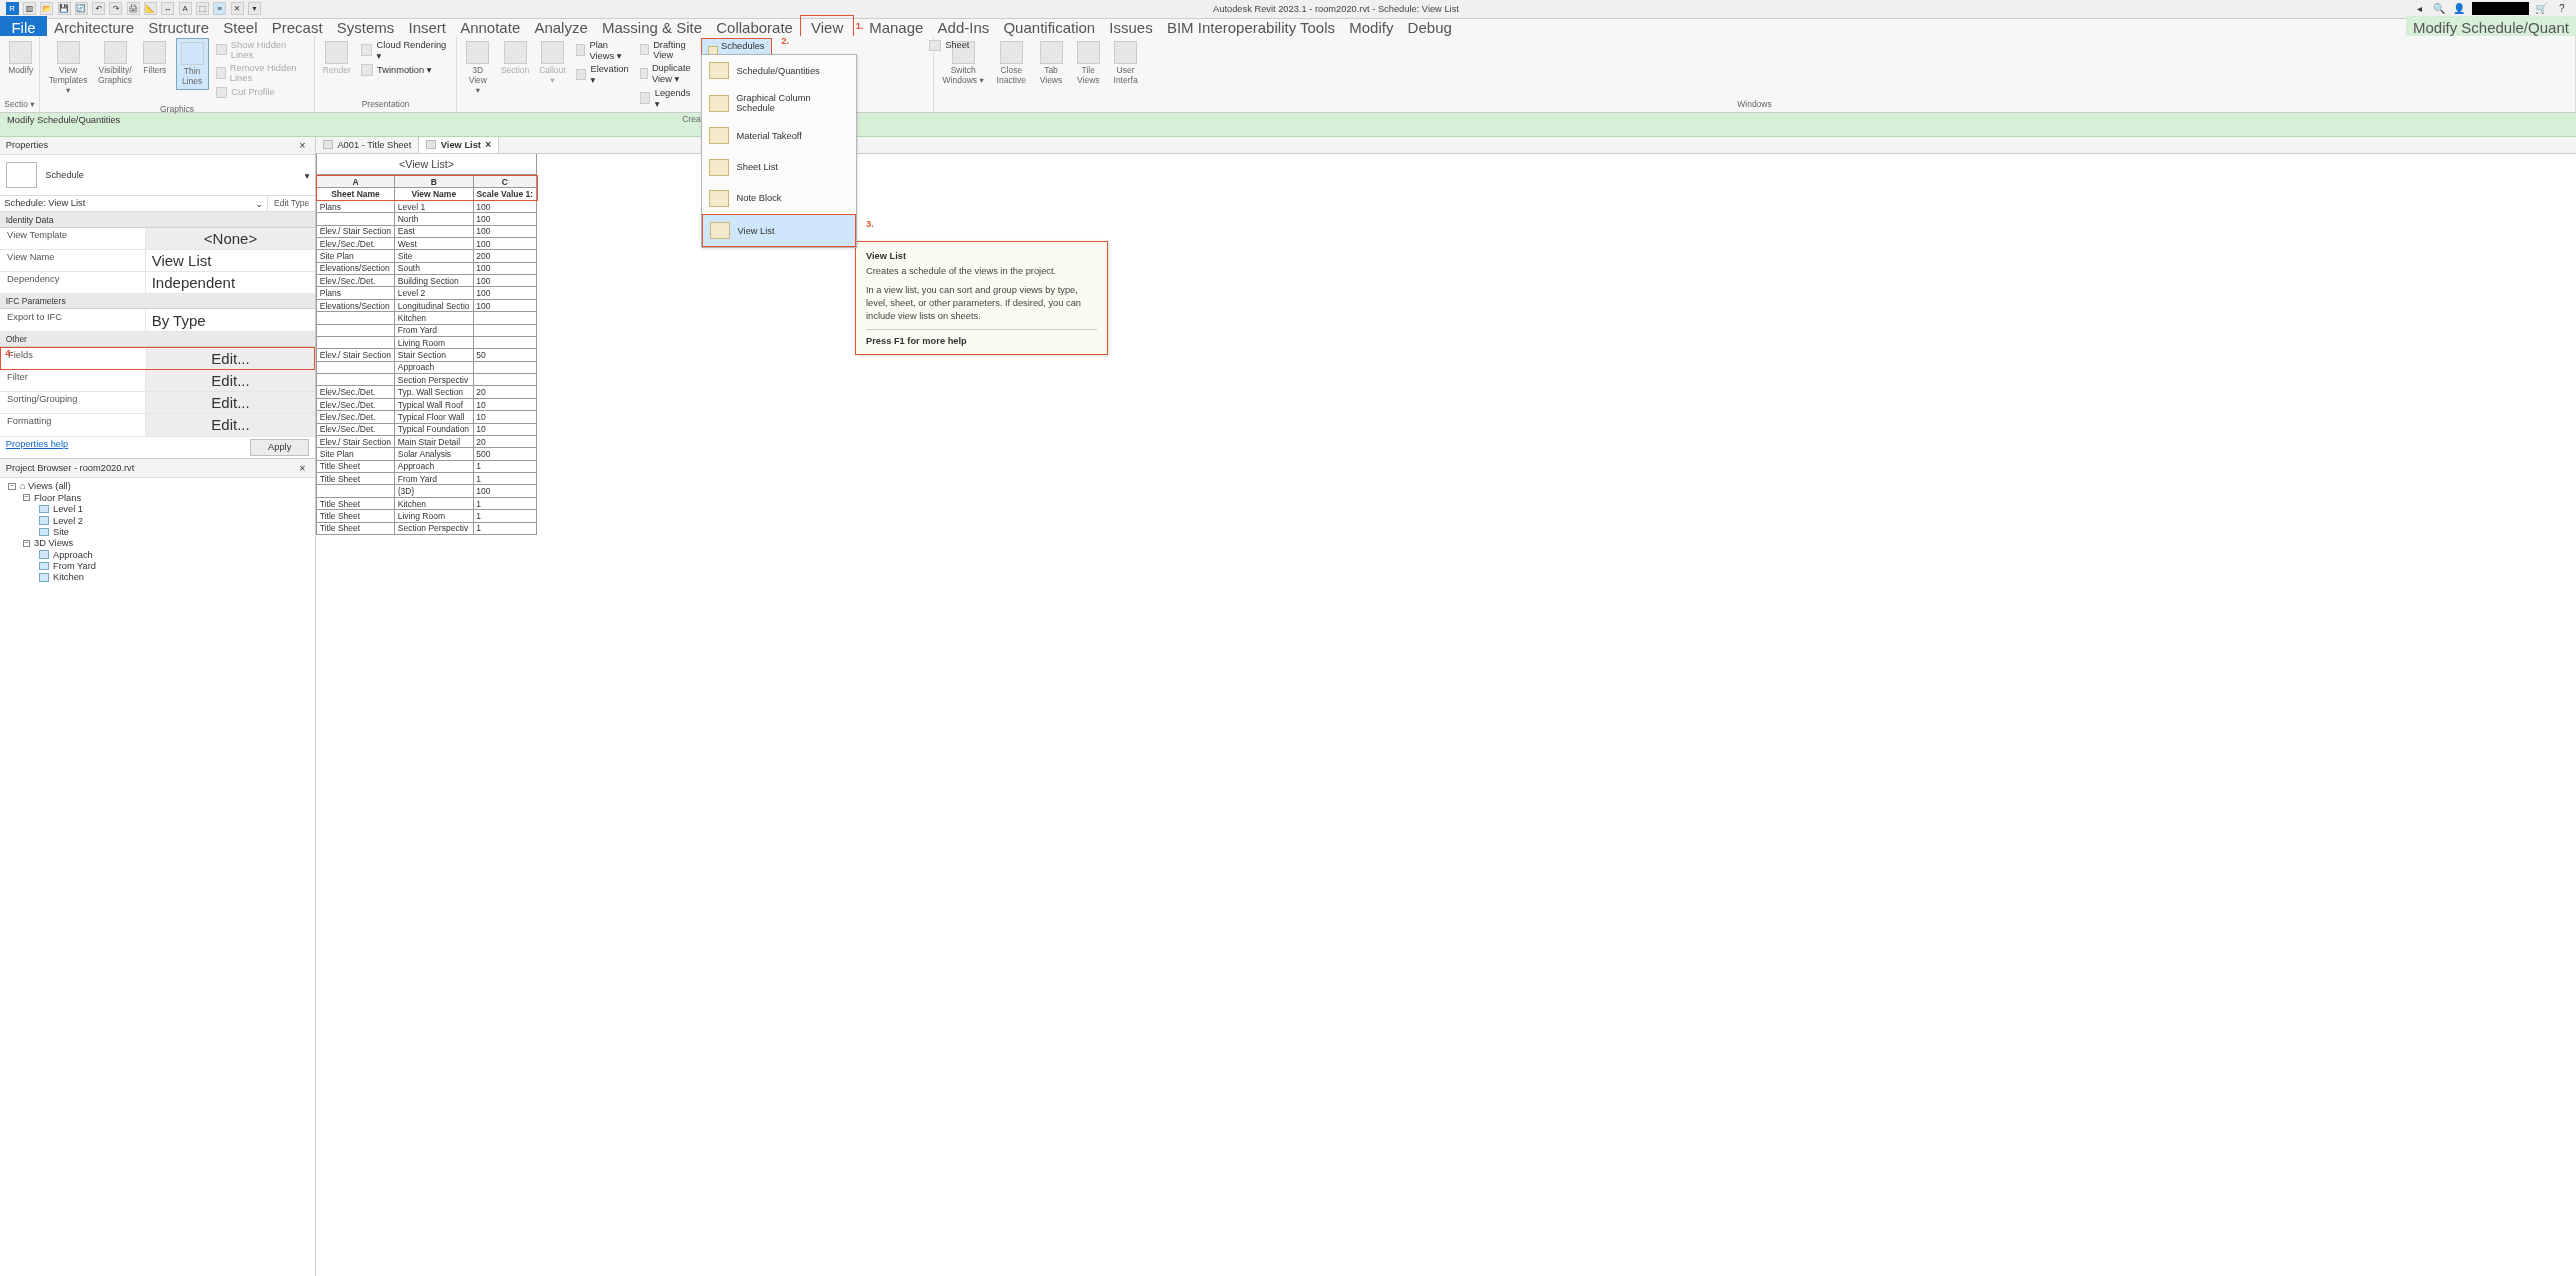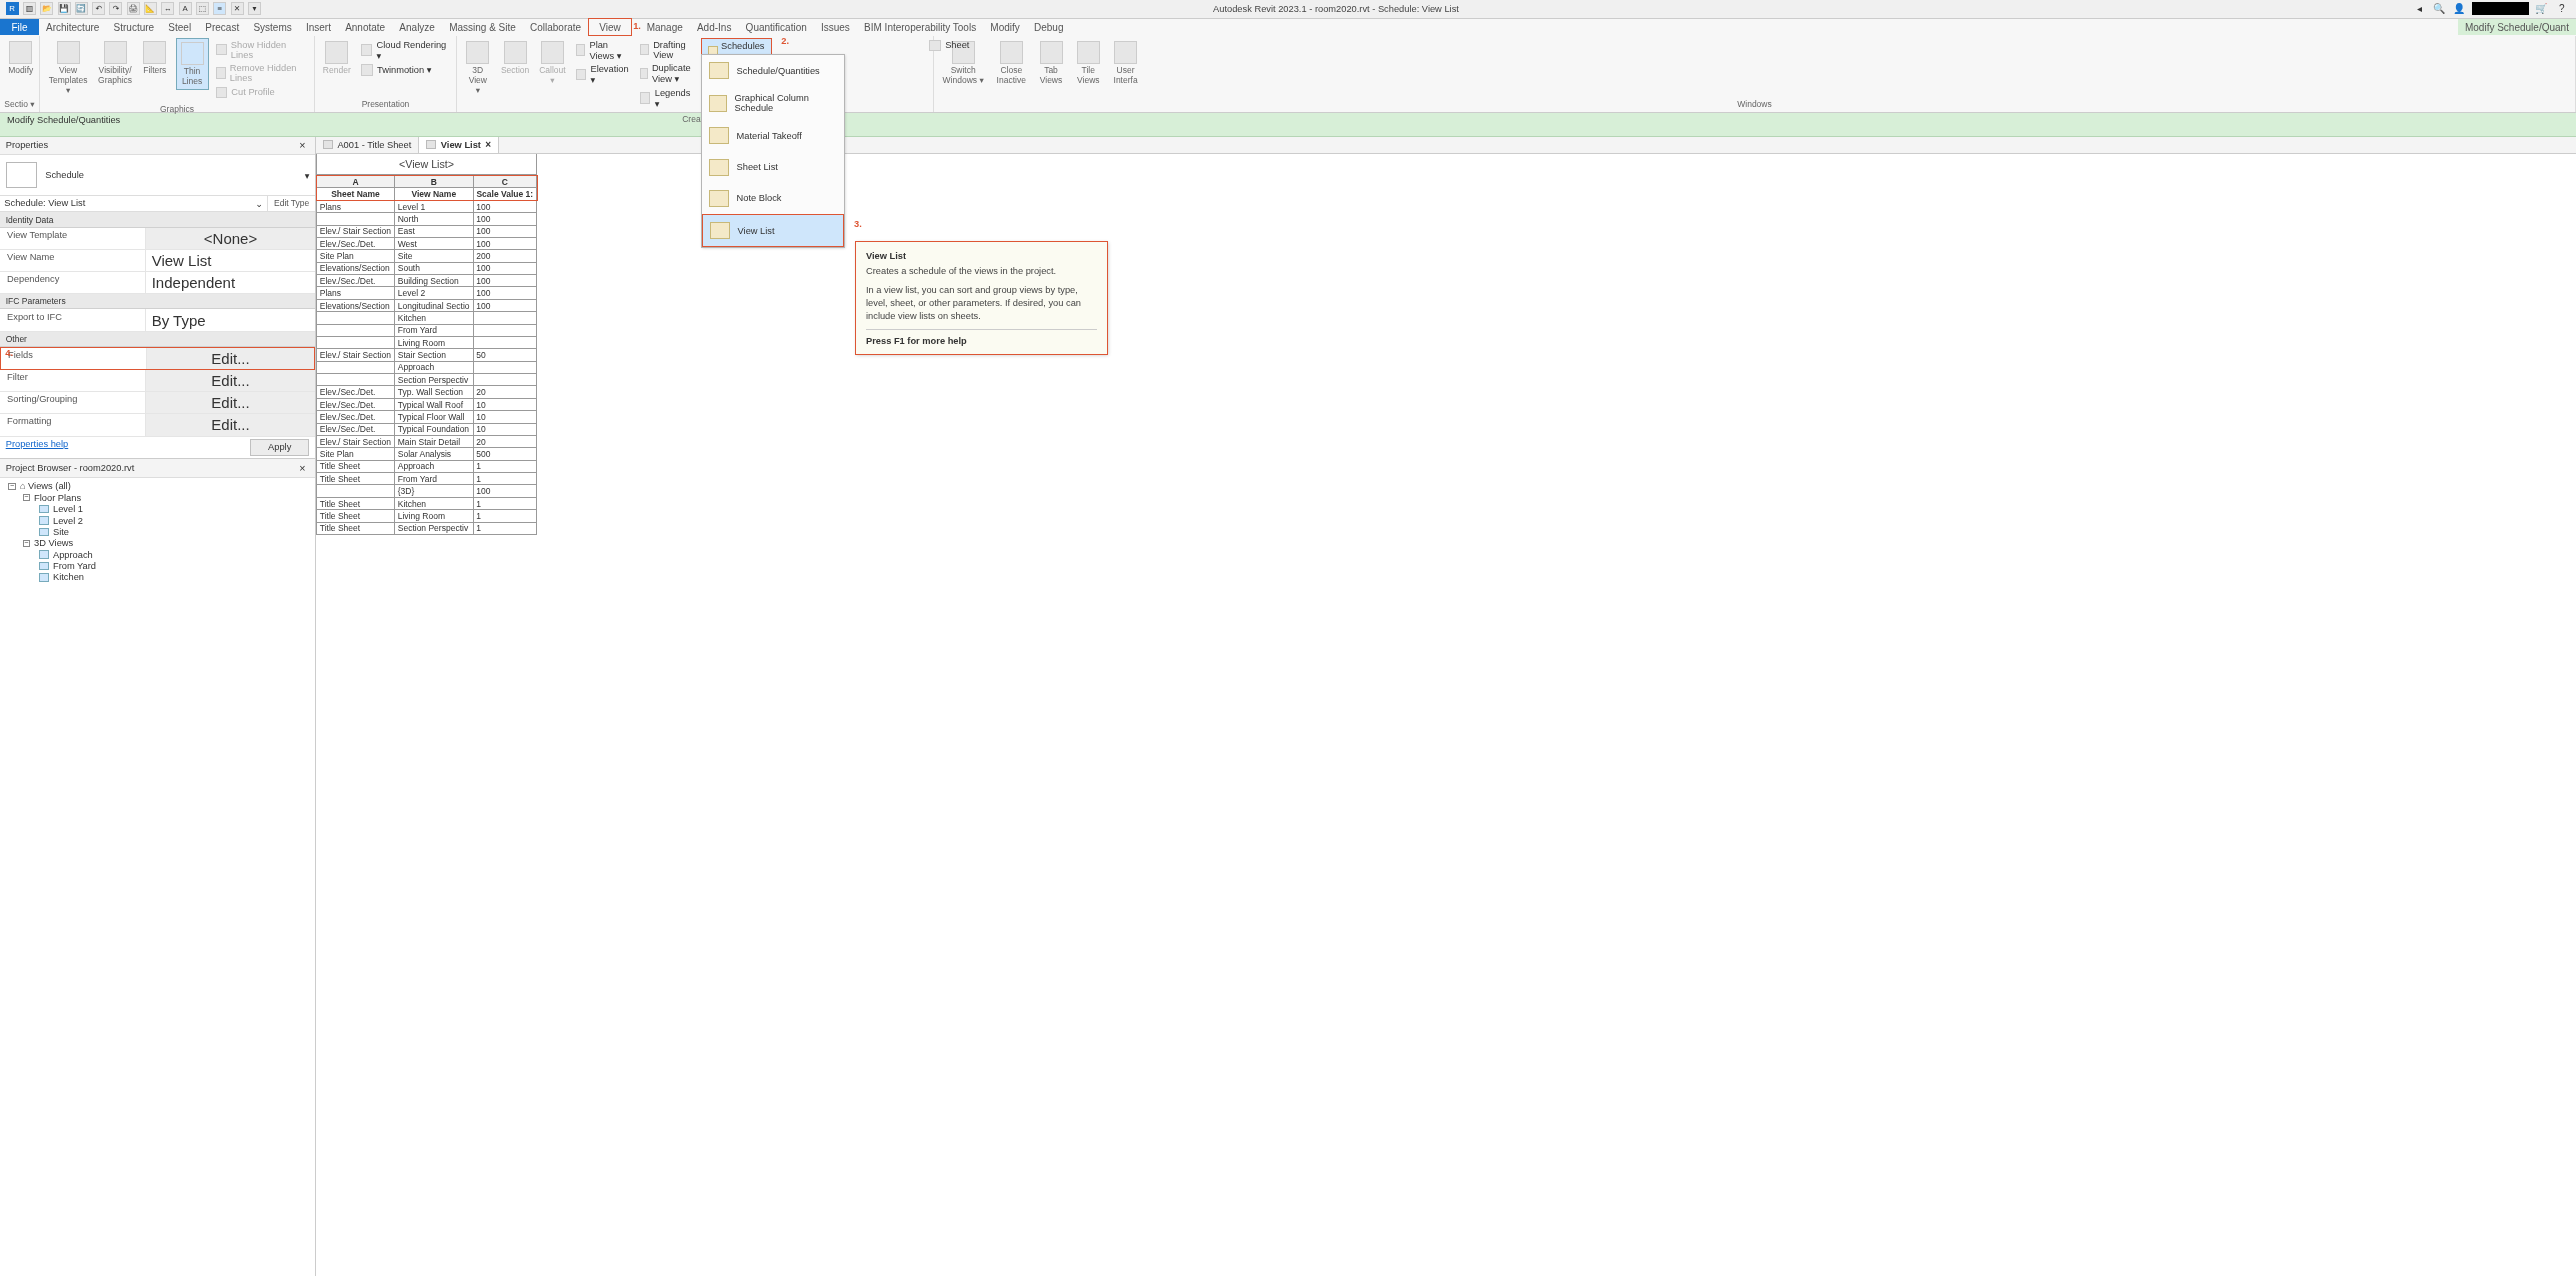--- a/index.html
+++ b/index.html
@@ -5,39 +5,39 @@
 * { margin:0; padding:0; box-sizing:border-box; font-family: "Segoe UI", Arial, sans-serif; font-size:9.3px; color:#333; }
 body { background:#fff; overflow:hidden; }
 .titlebar { display:flex; align-items:center; height:18.5px; background:#f0f0f0; border-bottom:0.7px solid #ccc; }
 .titlebar .qat { display:flex; gap:4.3px; padding:0 5.7px; align-items:center; }
 .titlebar .qat span { width:13px; height:13px; display:inline-flex; align-items:center; justify-content:center; background:#e8e8e8; border:0.7px solid #ccc; font-size:7.8px; }
 .titlebar .apptitle { flex:1; text-align:center; font-size:9.3px; color:#444; }
 .titlebar .right { display:flex; gap:5.7px; padding:0 7.1px; align-items:center; }
 .titlebar .right span { width:14.2px; height:13px; display:inline-flex; align-items:center; justify-content:center; font-size:10px; }
 
 .menubar { display:flex; height:17px; background:#f7f7f7; align-items:center; }
-.menubar .tab { padding:2.8px 7.1px; font-size:10px; color:#555; cursor:default; }
+.menubar .tab { padding:2.8px 7.1px; font-size:15px; color:#555; cursor:default; }
 .menubar .tab.file { background:#1a75cf; color:#fff; padding:2.8px 11.4px; }
 .menubar .tab.active { border:1.4px solid #d53; padding:2.1px 10px; }
 .menubar .tab.modify { background:#d7efd7; margin-left:auto; }
 
 .ribbon { display:flex; height:77px; background:#f7f7f7; border-bottom:0.7px solid #ccc; position:relative; }
 .ribbon .panel { border-right:0.7px solid #ddd; display:flex; flex-direction:column; }
 .ribbon .panel .top { flex:1; display:flex; align-items:flex-start; padding:2.8px 4.3px; gap:4.3px; }
 .ribbon .panel .label { text-align:center; font-size:8.5px; color:#666; padding:1.4px 0 2.8px; }
 .rbtn { display:flex; flex-direction:column; align-items:center; gap:1.4px; padding:2.8px 4.3px; min-width:33px; }
 .rbtn .ic { width:23px; height:23px; background:#e6e6e6; border:0.7px solid #ccc; }
 .rbtn .lb { font-size:8.5px; color:#666; text-align:center; }
 .rbtn.sm { flex-direction:row; min-width:auto; padding:1.4px 2.8px; gap:4.3px; }
 .rbtn.sm .ic { width:11.4px; height:11.4px; }
 .rbtn.thin { background:#cfe6fb; border:0.7px solid #7ab; }
 .stack { display:flex; flex-direction:column; gap:0.7px; }
 
 .schedules-btn { border:1.4px solid #d53; background:#cfe6fb; padding:1.4px 5.7px; display:flex; align-items:center; gap:2.8px; }
-.dropdown-menu { position:absolute; top:15.7px; left:0; width:144px; background:#fbfbfb; border:0.7px solid #b5b5b5; box-shadow:1.4px 1.4px 2.8px rgba(0,0,0,.2); z-index:10; }
+.dropdown-menu { position:absolute; top:15.7px; left:0; width:156px; background:#fbfbfb; border:0.7px solid #b5b5b5; box-shadow:1.4px 1.4px 2.8px rgba(0,0,0,.2); z-index:10; }
 .dropdown-menu .item { display:flex; align-items:center; gap:7.1px; padding:7.1px 7.1px; }
 .dropdown-menu .item .ic { width:20px; height:17px; background:#f4e9c8; border:0.7px solid #c8b878; }
 .dropdown-menu .item.highlight { background:#cfe6fb; border:1.4px solid #d53; }
 .annot { position:absolute; color:#d53; font-size:9.3px; font-weight:bold; }
 
 .tooltip { position:absolute; top:241px; left:855px; width:253px; background:#fbfbf2; border:1.4px solid #d53; padding:8.5px 10px; z-index:9; box-shadow:1.4px 1.4px 3.6px rgba(0,0,0,.2); }
 .tooltip .h { font-weight:600; margin-bottom:4.3px; }
 .tooltip p { margin-bottom:7.1px; font-size:9.3px; color:#444; line-height:1.35; }
 .tooltip .f { border-top:0.7px solid #ccc; padding-top:5.7px; font-weight:600; }
 

